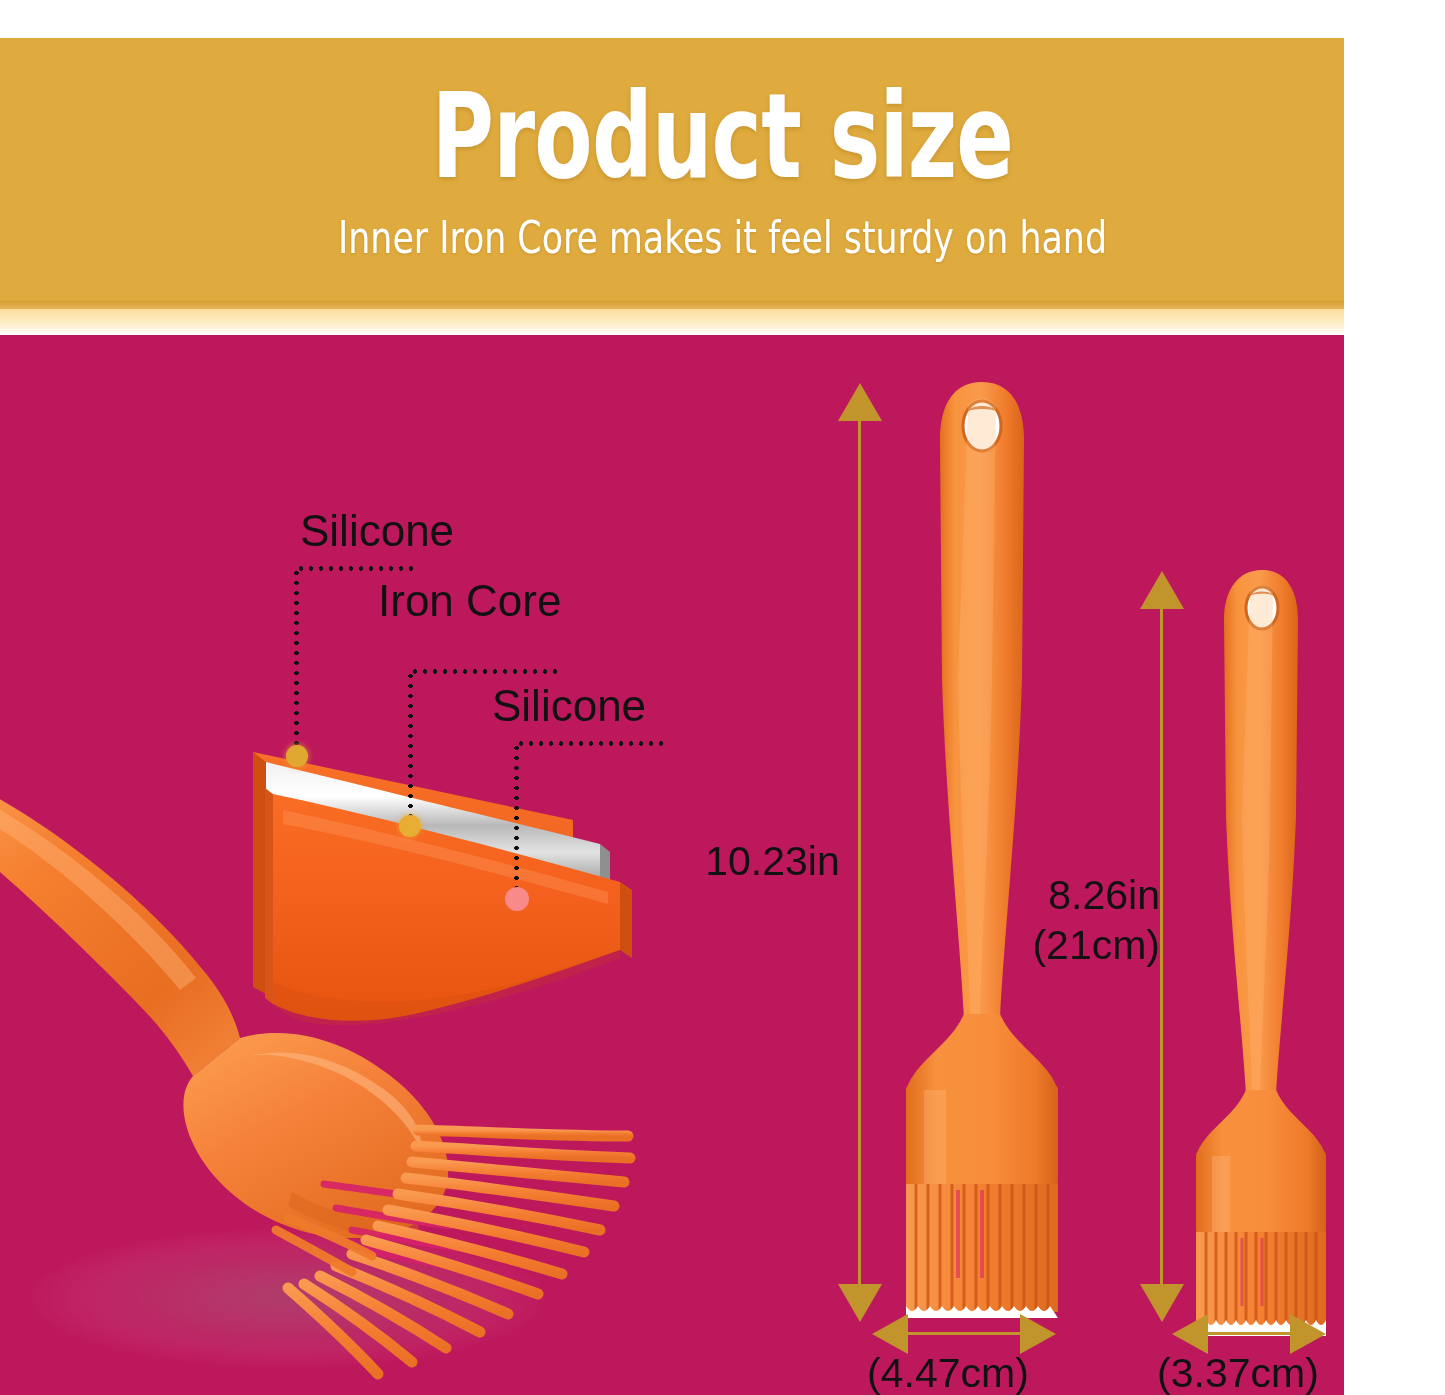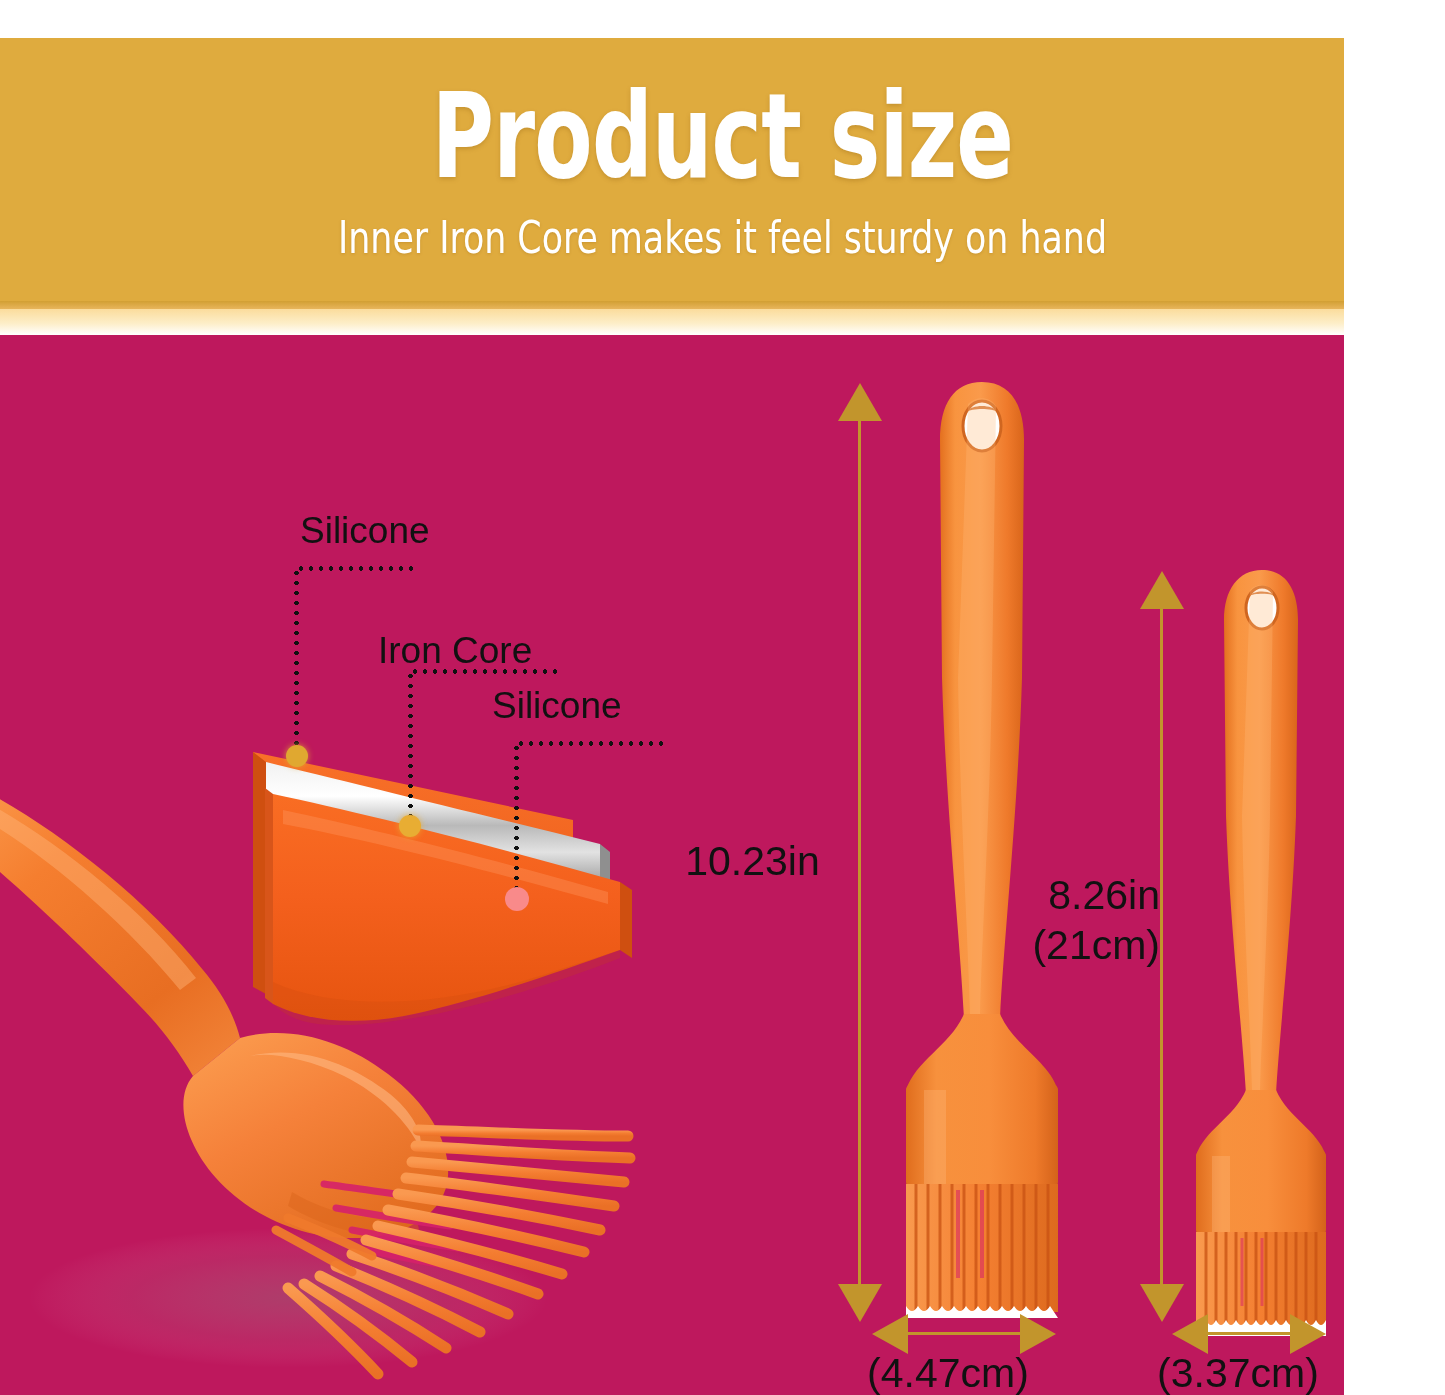--- a/index.html
+++ b/index.html
@@ -37,25 +37,25 @@
     text-align:center;color:#ffffff;
     font-family:"Liberation Sans Narrow","DejaVu Sans Condensed","Liberation Sans",sans-serif;
     font-weight:normal;font-size:45px;line-height:48px;
     transform:scaleX(.86);transform-origin:50% 50%;
     text-shadow:0 1px 3px rgba(150,100,20,.30);
     white-space:nowrap;
   }
 
   
   .callout-label{
-    position:absolute;color:#111111;font-size:37px;line-height:46px;
+    position:absolute;color:#111111;font-size:44px;line-height:46px;
     font-family:"Liberation Sans","DejaVu Sans",sans-serif;white-space:nowrap;
   }
   #lbl-silicone-top{left:300px;top:470px;}
-  #lbl-iron-core{left:378px;top:590px;}
+  #lbl-iron-core{left:378px;top:540px;}
   #lbl-silicone-bottom{left:492px;top:645px;}
 
   
   .lead-h{
     position:absolute;height:5px;
     background-image:radial-gradient(circle closest-side,#111 85%,transparent 86%);
     background-size:10px 5px;background-repeat:repeat-x;
   }
   .lead-v{
     position:absolute;width:5px;
@@ -374,21 +374,21 @@
       </g>
       <path d="M 24 754 q 5 10 10 0 q 5 10 10 0 q 5 10 10 0 q 5 10 10 0 q 5 10 10 0
                q 5 10 10 0 q 5 10 10 0 q 5 10 10 0 q 5 10 10 0 q 5 10 10 0 q 5 10 10 0
                q 5 10 10 0 q 5 10 10 0 L 154 770 L 24 770 Z" fill="#ffffff"></path>
     </g>
   </svg>
 
   <div class="arrow arrow-up" style="left:838px;top:345px;"></div>
   <div class="dim-line-v" style="left:858px;top:380px;height:872px;"></div>
   <div class="arrow arrow-down" style="left:838px;top:1246px;"></div>
-  <div class="dim-text" style="left:670px;top:798px;width:165px;">
+  <div class="dim-text" style="left:690px;top:798px;width:165px;">
     <span>10.23in</span>
   </div>
 
   <div class="arrow arrow-left" style="left:872px;top:1276px;"></div>
   <div class="dim-line-h" style="left:905px;top:1294px;width:118px;"></div>
   <div class="arrow arrow-right" style="left:1020px;top:1276px;"></div>
   <div class="dim-text" style="left:858px;top:1310px;width:180px;">
     <span>(4.47cm)</span>
   </div>
 

